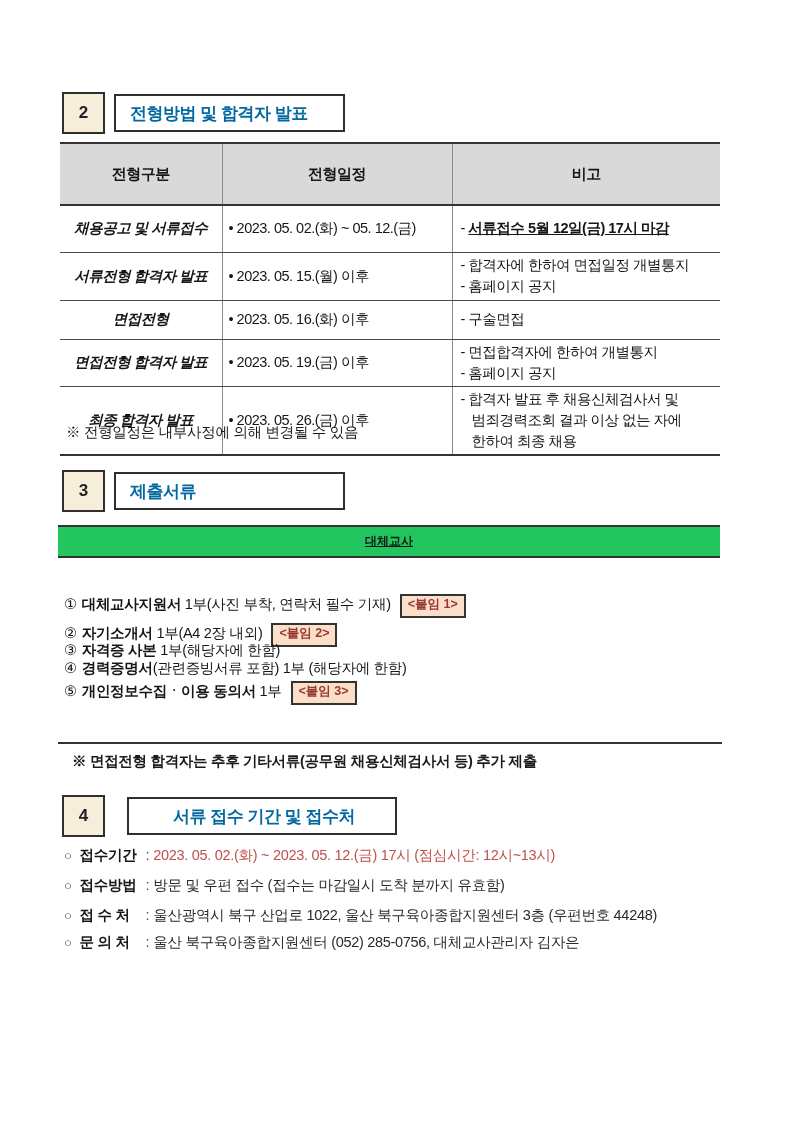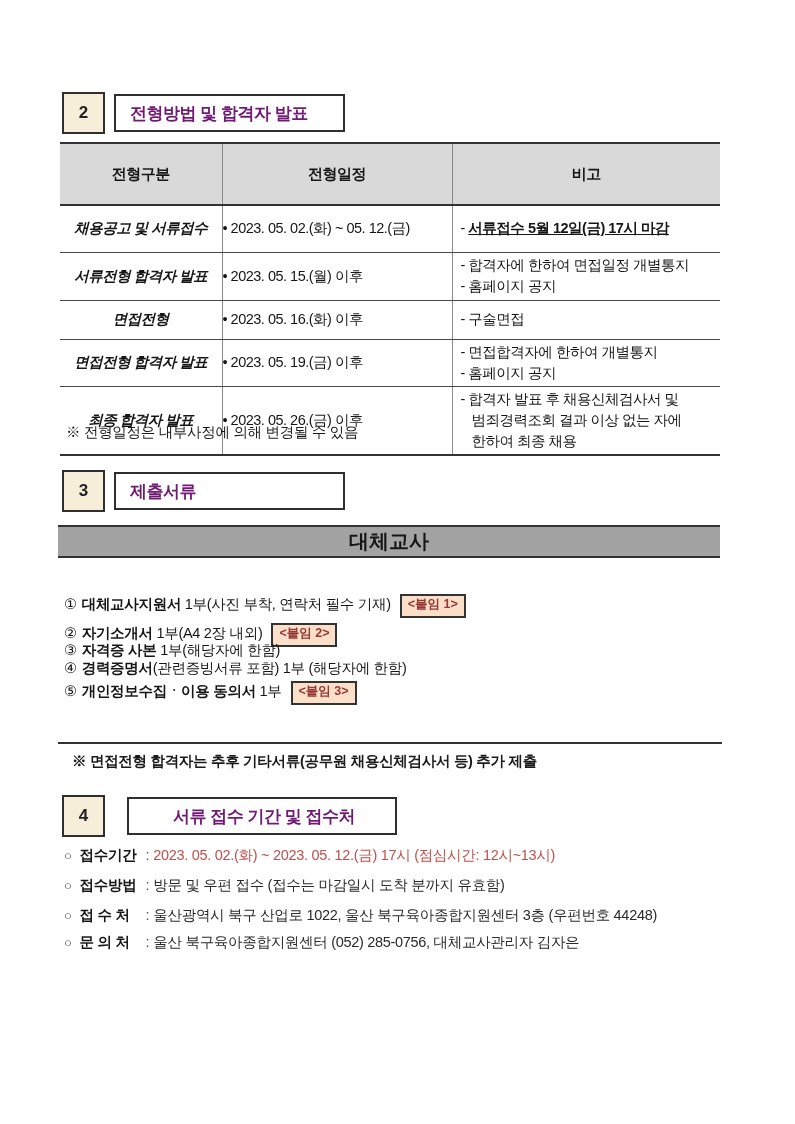--- a/index.html
+++ b/index.html
@@ -4,44 +4,44 @@
 <style>
   html,body{margin:0;padding:0;background:#fff;}
   .page{position:relative;width:795px;height:1124px;background:#ffffff;overflow:hidden;
         font-family:"Liberation Sans",sans-serif;color:#1a1a1a;}
 
   
   .badge{position:absolute;width:39px;height:38px;background:#f6eed9;border:2px solid #2f2f2f;
          display:flex;align-items:center;justify-content:center;font-weight:700;font-size:17px;color:#222;}
   .tbox{position:absolute;width:199px;height:34px;background:#fff;border:2px solid #2f2f2f;
         display:flex;align-items:center;padding:0 14px;font-weight:700;font-size:17px;
-        letter-spacing:-0.5px;color:#701a75;}
+        letter-spacing:-0.5px;color:#0369a1;}
 
   
   .sch-table{position:absolute;left:60px;top:142px;width:660px;border-collapse:collapse;
              table-layout:fixed;font-size:14.5px;letter-spacing:-0.5px;color:#161616;word-break:keep-all;}
   .sch-table th{background:#d9d9d9;border-top:2.5px solid #333;border-bottom:2px solid #333;
                 font-size:15px;font-weight:700;height:28px;padding:16px;}
   .sch-table td{border-bottom:1.5px solid #4a4a4a;padding:2px 4px;vertical-align:middle;}
   .sch-table tr.last td{border-bottom:2.5px solid #333;}
   .sch-table .c2{border-left:1px solid #8a8a8a;}
   .sch-table .c3{border-left:1px solid #8a8a8a;margin-top:12px;}
   td.cat{text-align:center;font-weight:700;font-style:italic;}
-  td.sch{padding-left:0;}
+  td.sch{padding-left:6px;}
   td.rem{padding-left:8px;padding-right:4px;}
   td.rem .rline{padding-left:11px;text-indent:-11px;line-height:21px;}
   .ul{font-weight:700;text-decoration:underline;}
   tr.h47{height:47px;} tr.h48{height:48px;} tr.h39{height:39px;} tr.h62{height:62px;}
 
   .note1{position:absolute;left:66px;top:423px;font-size:14.5px;letter-spacing:-0.3px;}
   .note2{position:absolute;left:72px;top:752px;font-size:14.5px;font-weight:700;letter-spacing:-0.3px;}
 
-  .cat-bar{position:absolute;left:58px;top:525px;width:662px;height:29px;background:#a3a3a3;
+  .cat-bar{position:absolute;left:58px;top:525px;width:662px;height:29px;background:#22c55e;
            border-top:2px solid #333;border-bottom:2px solid #333;display:flex;align-items:center;
-           justify-content:center;font-weight:700;font-size:20px;color:#161616;}
+           justify-content:center;font-weight:700;font-size:12px;color:#161616;text-decoration:underline;}
 
   .doc{position:absolute;left:64px;font-size:14.5px;letter-spacing:-0.3px;white-space:nowrap;color:#161616;}
   .doc .num{margin-right:5px;}
   .doc .dt{font-weight:700;}
   .attach{display:inline-block;border:2px solid #333;background:#fbdfc9;color:#953735;
           font-weight:700;font-size:12.5px;line-height:16px;padding:0 6px 4px;margin-left:9px;
           vertical-align:1px;letter-spacing:0;}
 
   .hr{position:absolute;left:58px;top:742px;width:664px;height:0;border-top:2px solid #333;}
 

